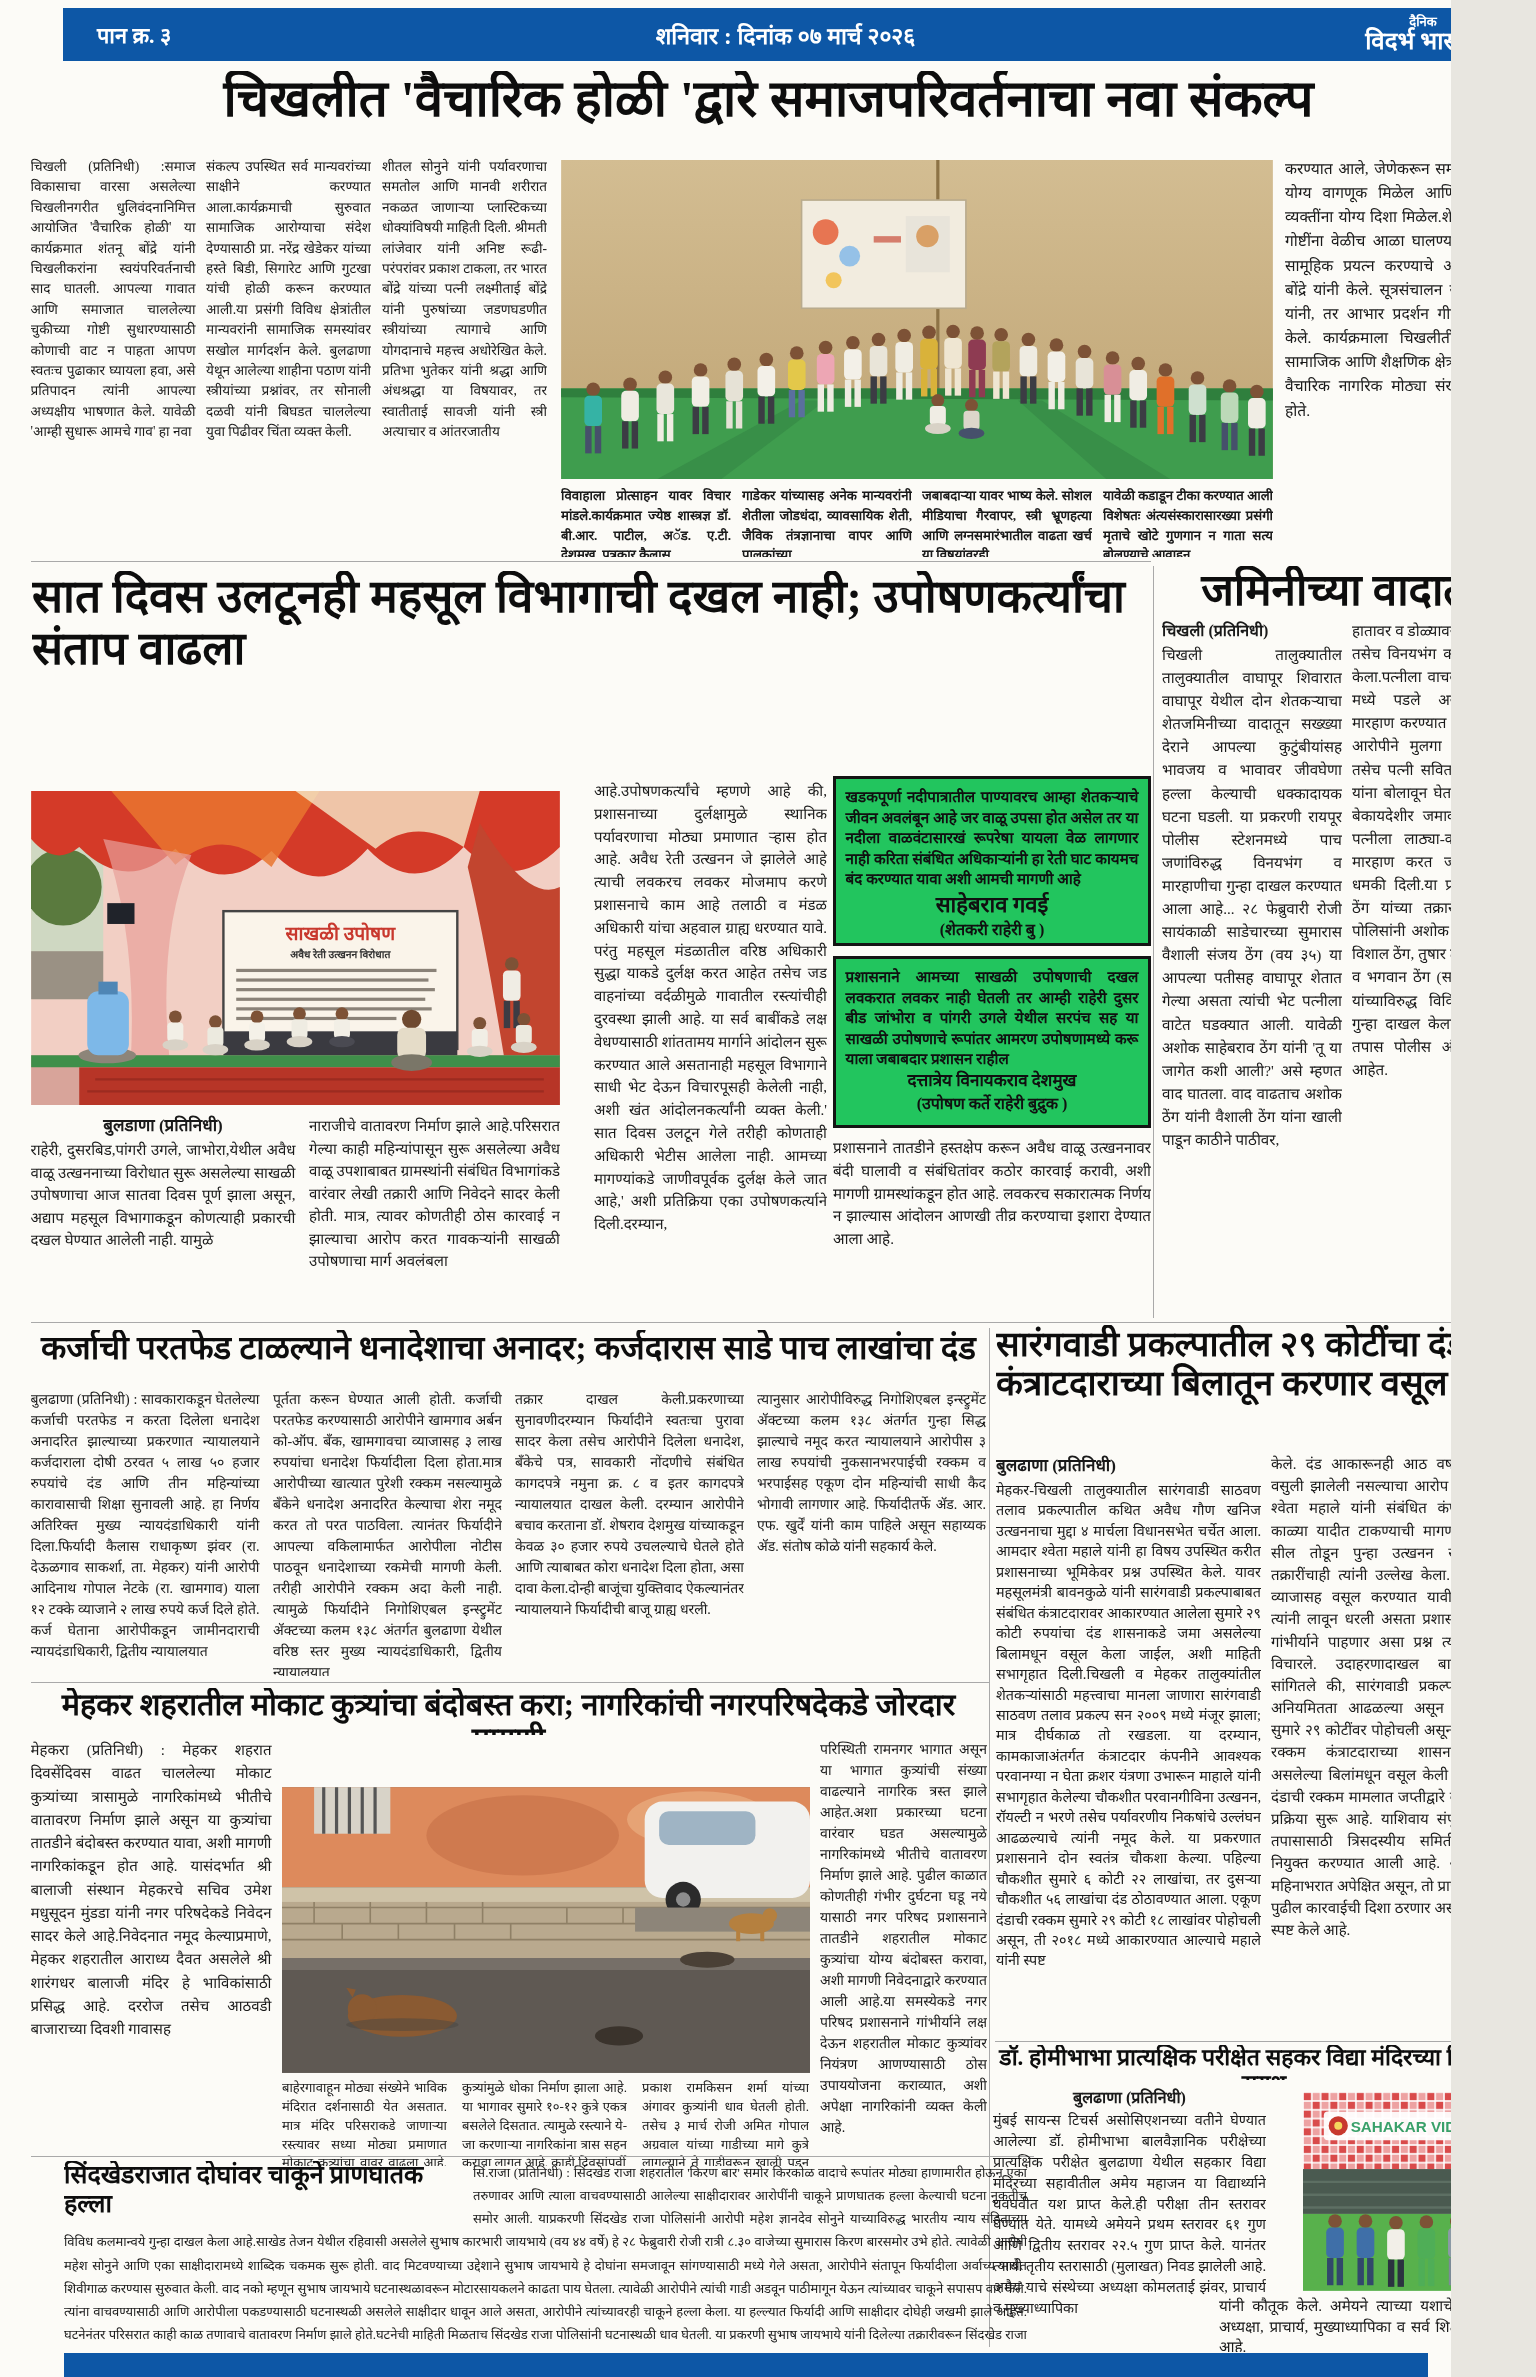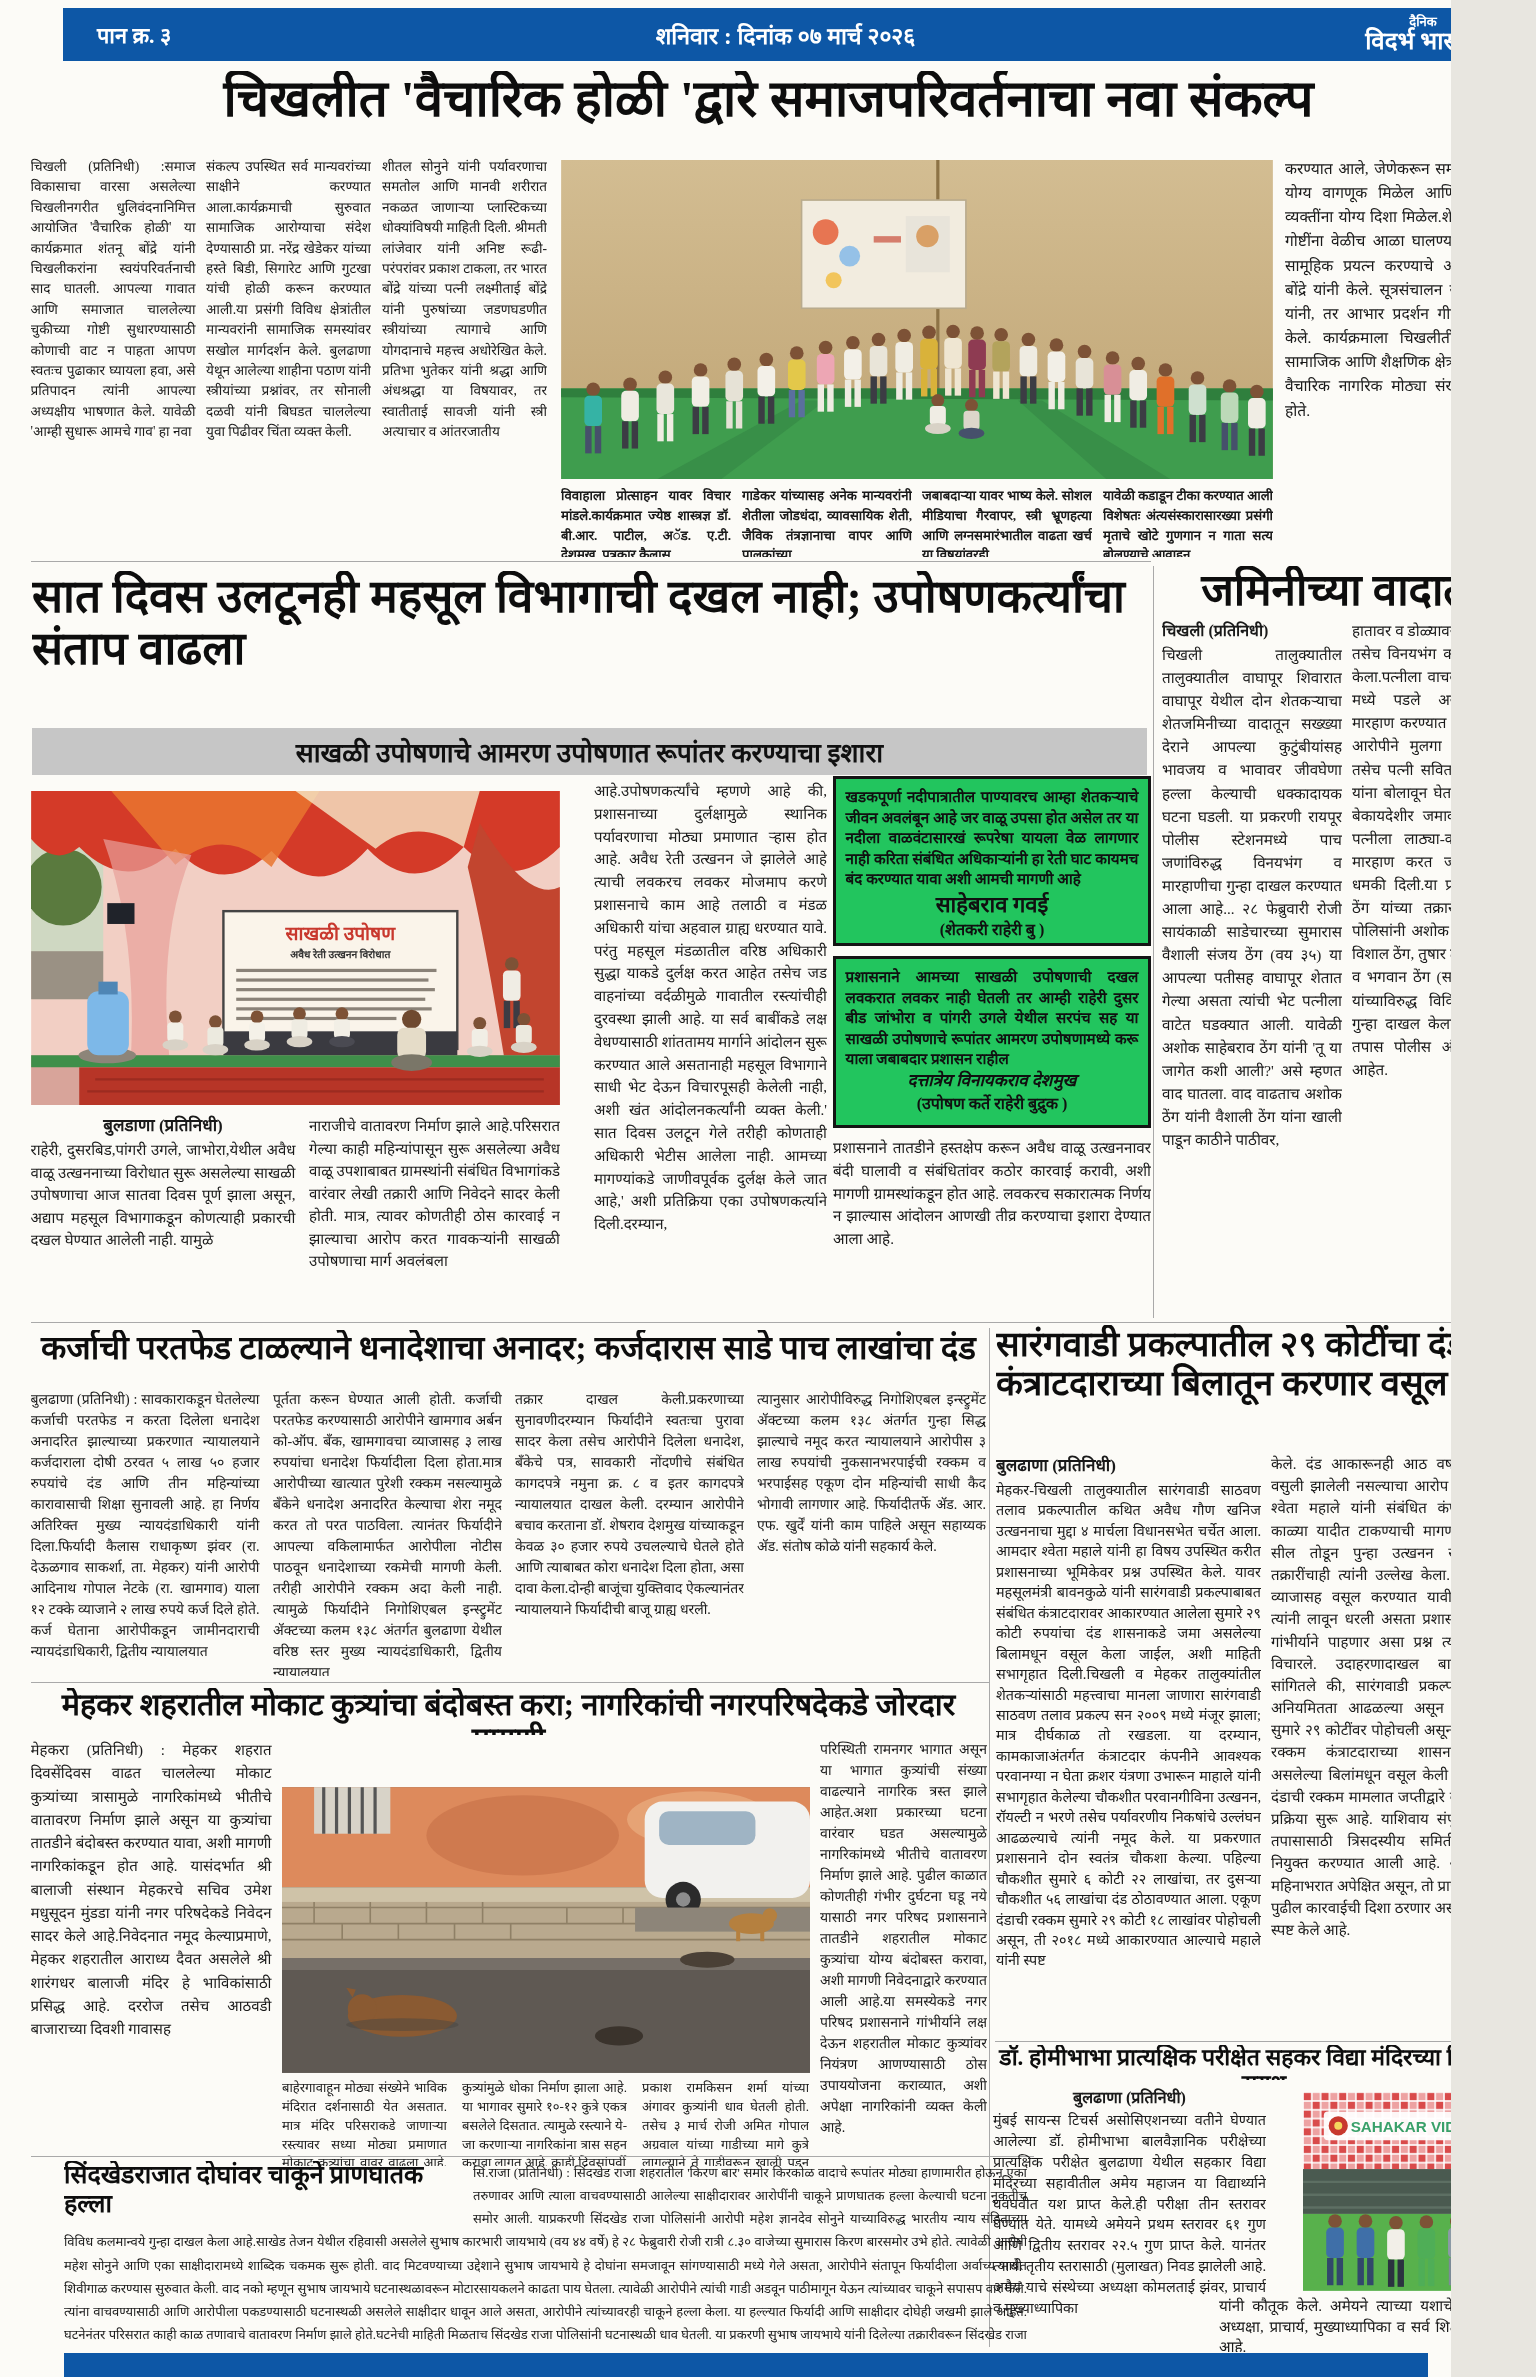--- a/index.html
+++ b/index.html
@@ -107,21 +107,20 @@
   <div class="t cap" style="left:742px;top:486px;width:170px;height:71px;font-size:13.2px;">गाडेकर यांच्यासह अनेक मान्यवरांनी शेतीला जोडधंदा, व्यावसायिक शेती, जैविक तंत्रज्ञानाचा वापर आणि पालकांच्या</div>
   <div class="t cap" style="left:922px;top:486px;width:170px;height:71px;font-size:13.2px;">जबाबदाऱ्या यावर भाष्य केले. सोशल मीडियाचा गैरवापर, स्त्री भ्रूणहत्या आणि लग्नसमारंभातील वाढता खर्च या विषयांवरही</div>
   <div class="t cap" style="left:1103px;top:486px;width:170px;height:71px;font-size:13.2px;">यावेळी कडाडून टीका करण्यात आली विशेषतः अंत्यसंस्कारासारख्या प्रसंगी मृताचे खोटे गुणगान न गाता सत्य बोलण्याचे आवाहन</div>
 
   <div class="t" style="left:1285px;top:157px;width:242px;height:396px;font-size:15.6px;line-height:1.55;">करण्यात आले, जेणेकरून समाजात वृद्धांना योग्य वागणूक मिळेल आणि व्यसनाधीन व्यक्तींना योग्य दिशा मिळेल.शेवटी, चुकीच्या गोष्टींना वेळीच आळा घालण्यासाठी सर्वांनी सामूहिक प्रयत्न करण्याचे आवाहन शंतनू बोंद्रे यांनी केले. सूत्रसंचालन संतोष परिहार यांनी, तर आभार प्रदर्शन गीता बोंद्रे यांनी केले. कार्यक्रमाला चिखलीतील राजकीय, सामाजिक आणि शैक्षणिक क्षेत्रातील असंख्य वैचारिक नागरिक मोठ्या संख्येने उपस्थित होते.</div>
 
   <div class="rule" style="left:30.5px;top:561px;width:1120px;height:0.8px;"></div>
   <div class="rule" style="left:1153px;top:566px;width:0.8px;height:752px;"></div>
 
   <div class="hd" style="left:32px;top:571px;width:1112px;height:152px;font-size:46px;text-align:left;">सात दिवस उलटूनही महसूल विभागाची दखल नाही; उपोषणकर्त्यांचा संताप वाढला</div>
-  <div class="gbar" style="left:32px;top:728px;width:1115px;height:47px;font-size:26.5px;">साखळी उपोषणाचे आमरण उपोषणात रूपांतर करण्याचा इशारा</div>
 
   <div style="position:absolute;left:30.5px;top:791px;width:529px;height:314px;">
     <svg width="529" height="314" viewBox="0 0 660 392">
       <rect width="660" height="392" fill="#f2cfc4"></rect>
       <rect x="0" y="0" width="90" height="210" fill="#cfd8c2"></rect>
       <circle cx="40" cy="120" r="48" fill="#5a7a3e"></circle>
       <rect x="0" y="200" width="90" height="60" fill="#9a9184"></rect>
       <path d="M0,0 H660 V70 Q600,130 540,70 Q480,135 420,72 Q360,140 300,75 Q240,135 180,72 Q120,130 60,70 Q30,95 0,60 Z" fill="#d43a28"></path>
       <path d="M100,0 H360 L300,95 Q240,40 180,92 Z" fill="#e9762f" opacity=".85"></path>
       <path d="M330,0 H560 L540,70 Q480,30 430,72 Z" fill="#f5e9c8" opacity=".8"></path>
@@ -168,21 +167,21 @@
   <div class="t" style="left:309px;top:1115px;width:251px;height:205px;font-size:15px;">नाराजीचे वातावरण निर्माण झाले आहे.परिसरात गेल्या काही महिन्यांपासून सुरू असलेल्या अवैध वाळू उपशाबाबत ग्रामस्थांनी संबंधित विभागांकडे वारंवार लेखी तक्रारी आणि निवेदने सादर केली होती. मात्र, त्यावर कोणतीही ठोस कारवाई न झाल्याचा आरोप करत गावकऱ्यांनी साखळी उपोषणाचा मार्ग अवलंबला</div>
   <div class="t" style="left:594px;top:780px;width:233px;height:539px;font-size:15px;line-height:1.52;">आहे.उपोषणकर्त्यांचे म्हणणे आहे की, प्रशासनाच्या दुर्लक्षामुळे स्थानिक पर्यावरणाचा मोठ्या प्रमाणात ऱ्हास होत आहे.  अवैध रेती उत्खनन जे झालेले आहे त्याची लवकरच लवकर मोजमाप करणे प्रशासनाचे काम आहे तलाठी व  मंडळ अधिकारी यांचा अहवाल ग्राह्य धरण्यात यावे. परंतु महसूल मंडळातील वरिष्ठ अधिकारी सुद्धा याकडे दुर्लक्ष करत आहेत तसेच जड वाहनांच्या वर्दळीमुळे गावातील रस्त्यांचीही दुरवस्था झाली आहे. या सर्व बाबींकडे लक्ष वेधण्यासाठी शांततामय मार्गाने आंदोलन सुरू करण्यात आले असतानाही महसूल विभागाने साधी भेट देऊन विचारपूसही केलेली नाही, अशी खंत आंदोलनकर्त्यांनी व्यक्त केली.' सात दिवस उलटून गेले तरीही कोणताही अधिकारी भेटीस आलेला नाही. आमच्या मागण्यांकडे जाणीवपूर्वक दुर्लक्ष केले जात आहे,' अशी प्रतिक्रिया एका उपोषणकर्त्याने दिली.दरम्यान,</div>
 
   <div class="qbox" style="left:833px;top:776px;width:318px;height:170px;font-size:15.2px;line-height:1.35;">
     <div>खडकपूर्णा नदीपात्रातील पाण्यावरच आम्हा शेतकऱ्याचे जीवन अवलंबून आहे जर वाळू उपसा होत असेल तर या नदीला वाळवंटासारखं रूपरेषा यायला वेळ लागणार नाही करिता संबंधित अधिकाऱ्यांनी हा रेती घाट कायमच बंद करण्यात यावा अशी आमची मागणी आहे</div>
     <div class="sg" style="font-size:22px;">साहेबराव गवई</div>
     <div class="sg" style="font-size:16px;">(शेतकरी राहेरी बु )</div>
   </div>
   <div class="qbox" style="left:833px;top:956px;width:318px;height:172px;font-size:15.2px;line-height:1.35;">
     <div>प्रशासनाने आमच्या साखळी उपोषणाची दखल लवकरात लवकर नाही घेतली तर आम्ही राहेरी दुसर बीड जांभोरा व पांगरी उगले येथील सरपंच सह या साखळी उपोषणाचे रूपांतर आमरण उपोषणामध्ये करू याला जबाबदार प्रशासन राहील</div>
-    <div class="sg" style="font-size:17px;font-style:italic;">दत्तात्रेय विनायकराव देशमुख</div>
+    <div class="sg" style="font-size:17px;">दत्तात्रेय विनायकराव देशमुख</div>
     <div class="sg" style="font-size:16px;">(उपोषण कर्ते राहेरी बुद्रुक )</div>
   </div>
   <div class="t" style="left:833px;top:1137px;width:318px;height:181px;font-size:15.2px;">प्रशासनाने तातडीने हस्तक्षेप करून अवैध वाळू उत्खननावर बंदी घालावी व संबंधितांवर कठोर कारवाई करावी, अशी मागणी ग्रामस्थांकडून होत आहे. लवकरच सकारात्मक निर्णय न झाल्यास आंदोलन आणखी तीव्र करण्याचा इशारा देण्यात आला आहे.</div>
 
   <div class="hd" style="left:1160px;top:566px;width:374px;height:48px;font-size:44px;">जमिनीच्या वादातून मारहाण</div>
   <div class="t" style="left:1162px;top:619px;width:180px;height:24px;font-size:16px;font-weight:bold;">चिखली (प्रतिनिधी)</div>
   <div class="t" style="left:1162px;top:643px;width:180px;height:672px;font-size:15.2px;line-height:1.52;">चिखली तालुक्यातील तालुक्यातील वाघापूर शिवारात वाघापूर येथील दोन शेतकऱ्याचा शेतजमिनीच्या वादातून सख्ख्या देराने आपल्या कुटुंबीयांसह भावजय व भावावर जीवघेणा हल्ला केल्याची धक्कादायक घटना घडली. या प्रकरणी रायपूर पोलीस स्टेशनमध्ये पाच जणांविरुद्ध विनयभंग व मारहाणीचा गुन्हा दाखल करण्यात आला आहे... २८ फेब्रुवारी रोजी सायंकाळी साडेचारच्या सुमारास वैशाली संजय ठेंग (वय ३५) या आपल्या पतीसह वाघापूर शेतात गेल्या असता त्यांची भेट पत्नीला वाटेत घडक्यात आली. यावेळी अशोक साहेबराव ठेंग यांनी 'तू या जागेत कशी आली?' असे म्हणत वाद घातला. वाद वाढताच अशोक ठेंग यांनी वैशाली ठेंग यांना खाली पाडून काठीने पाठीवर,</div>
   <div class="t" style="left:1352px;top:619px;width:180px;height:696px;font-size:15.2px;line-height:1.52;">हातावर व डोळ्यावर मारहाण केली तसेच विनयभंग करण्याचा प्रयत्न केला.पत्नीला वाचवण्यासाठी पती मध्ये पडले असता त्यांनाही मारहाण करण्यात आली. त्यानंतर आरोपीने मुलगा तुषार, विशाल तसेच पत्नी सविता व विष्णु ठेंग यांना बोलावून घेत सर्वांनी मिळून बेकायदेशीर जमाव करून पती-पत्नीला लाठ्या-काठ्यांनी बेदम मारहाण करत जीवे मारण्याची धमकी दिली.या प्रकरणी वैशाली ठेंग यांच्या तक्रारीवरून रायपूर पोलिसांनी अशोक साहेबराव ठेंग, विशाल ठेंग, तुषार ठेंग, सविता ठेंग व भगवान ठेंग (सर्व रा. वाघापूर) यांच्याविरुद्ध विविध कलमान्वये गुन्हा दाखल केला असून पुढील तपास पोलीस अंमलदार करीत आहेत.</div>
 
   <div class="rule" style="left:30.5px;top:1322px;width:1503px;height:0.8px;"></div>

